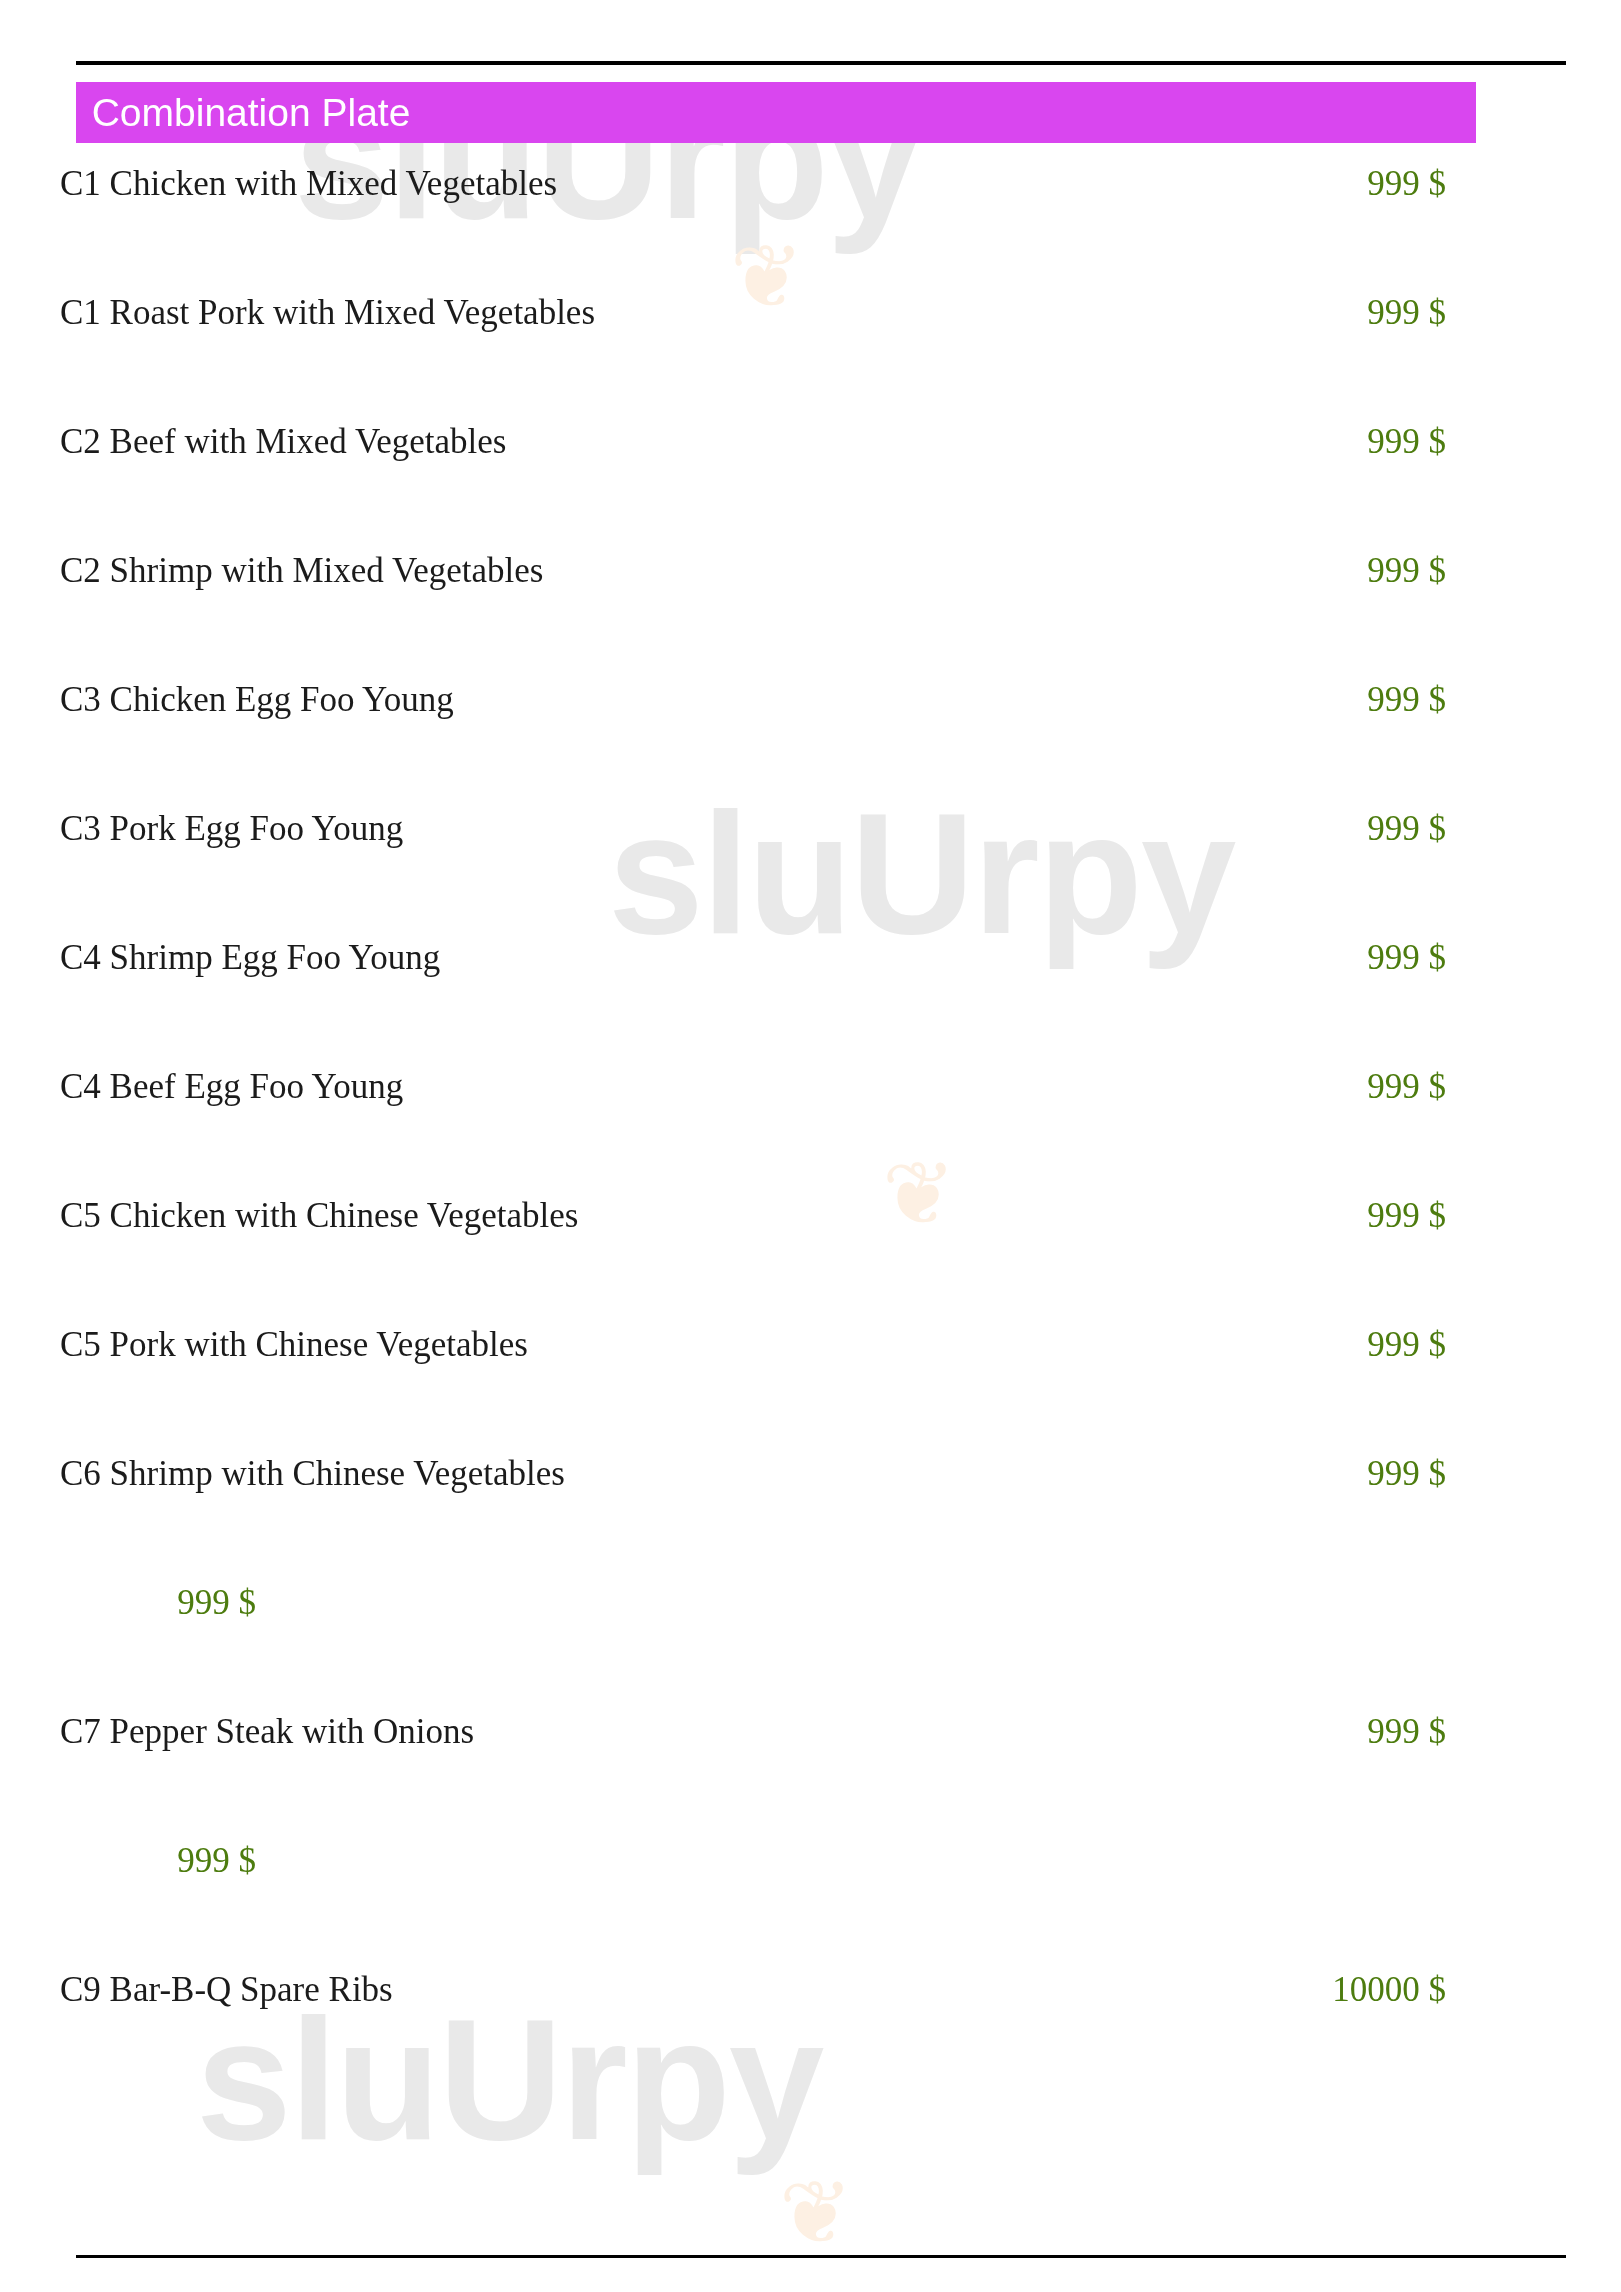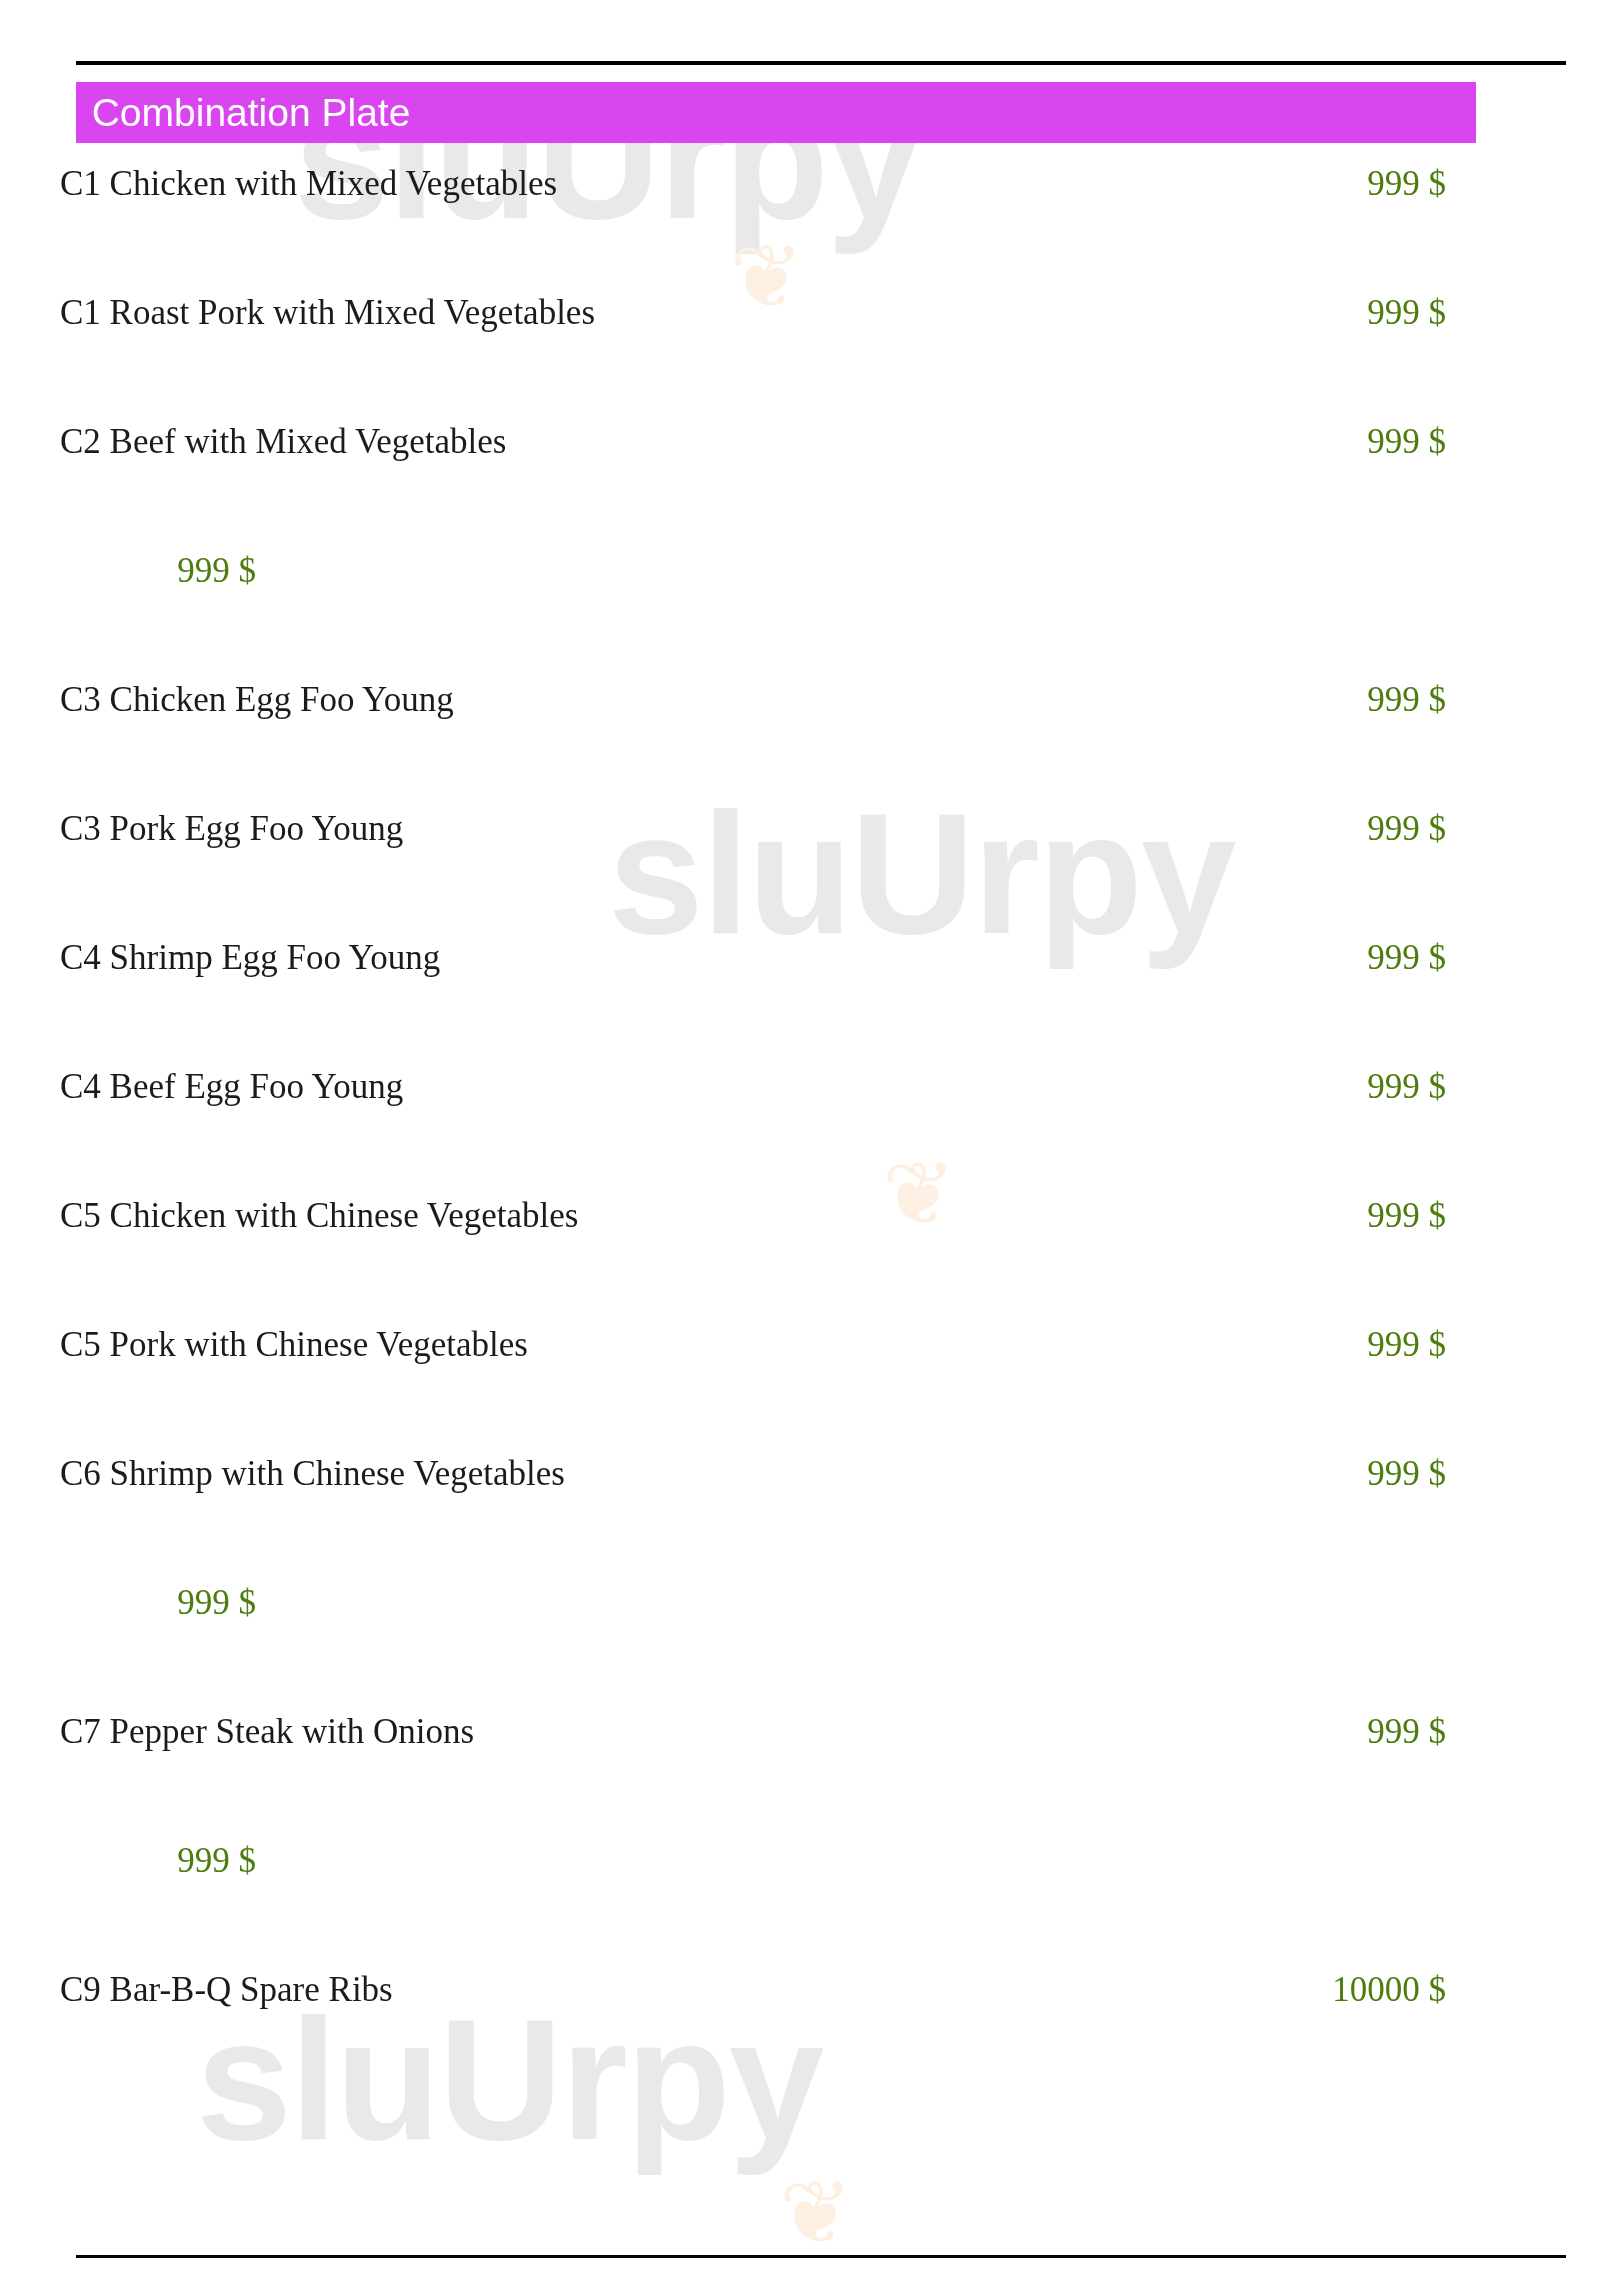--- a/index.html
+++ b/index.html
@@ -141,20 +141,21 @@
     </div>
     <div class="menu-row">
       <span class="name">C1 Roast Pork with Mixed Vegetables</span>
       <span class="price">999 $</span>
     </div>
     <div class="menu-row">
       <span class="name">C2 Beef with Mixed Vegetables</span>
       <span class="price">999 $</span>
     </div>
     <div class="menu-row">
+      <span class="name">C2 Shrimp with Mixed Vegetables</span>
       <span class="price">999 $</span>
     </div>
     <div class="menu-row">
       <span class="name">C3 Chicken Egg Foo Young</span>
       <span class="price">999 $</span>
     </div>
     <div class="menu-row">
       <span class="name">C3 Pork Egg Foo Young</span>
       <span class="price">999 $</span>
     </div>

